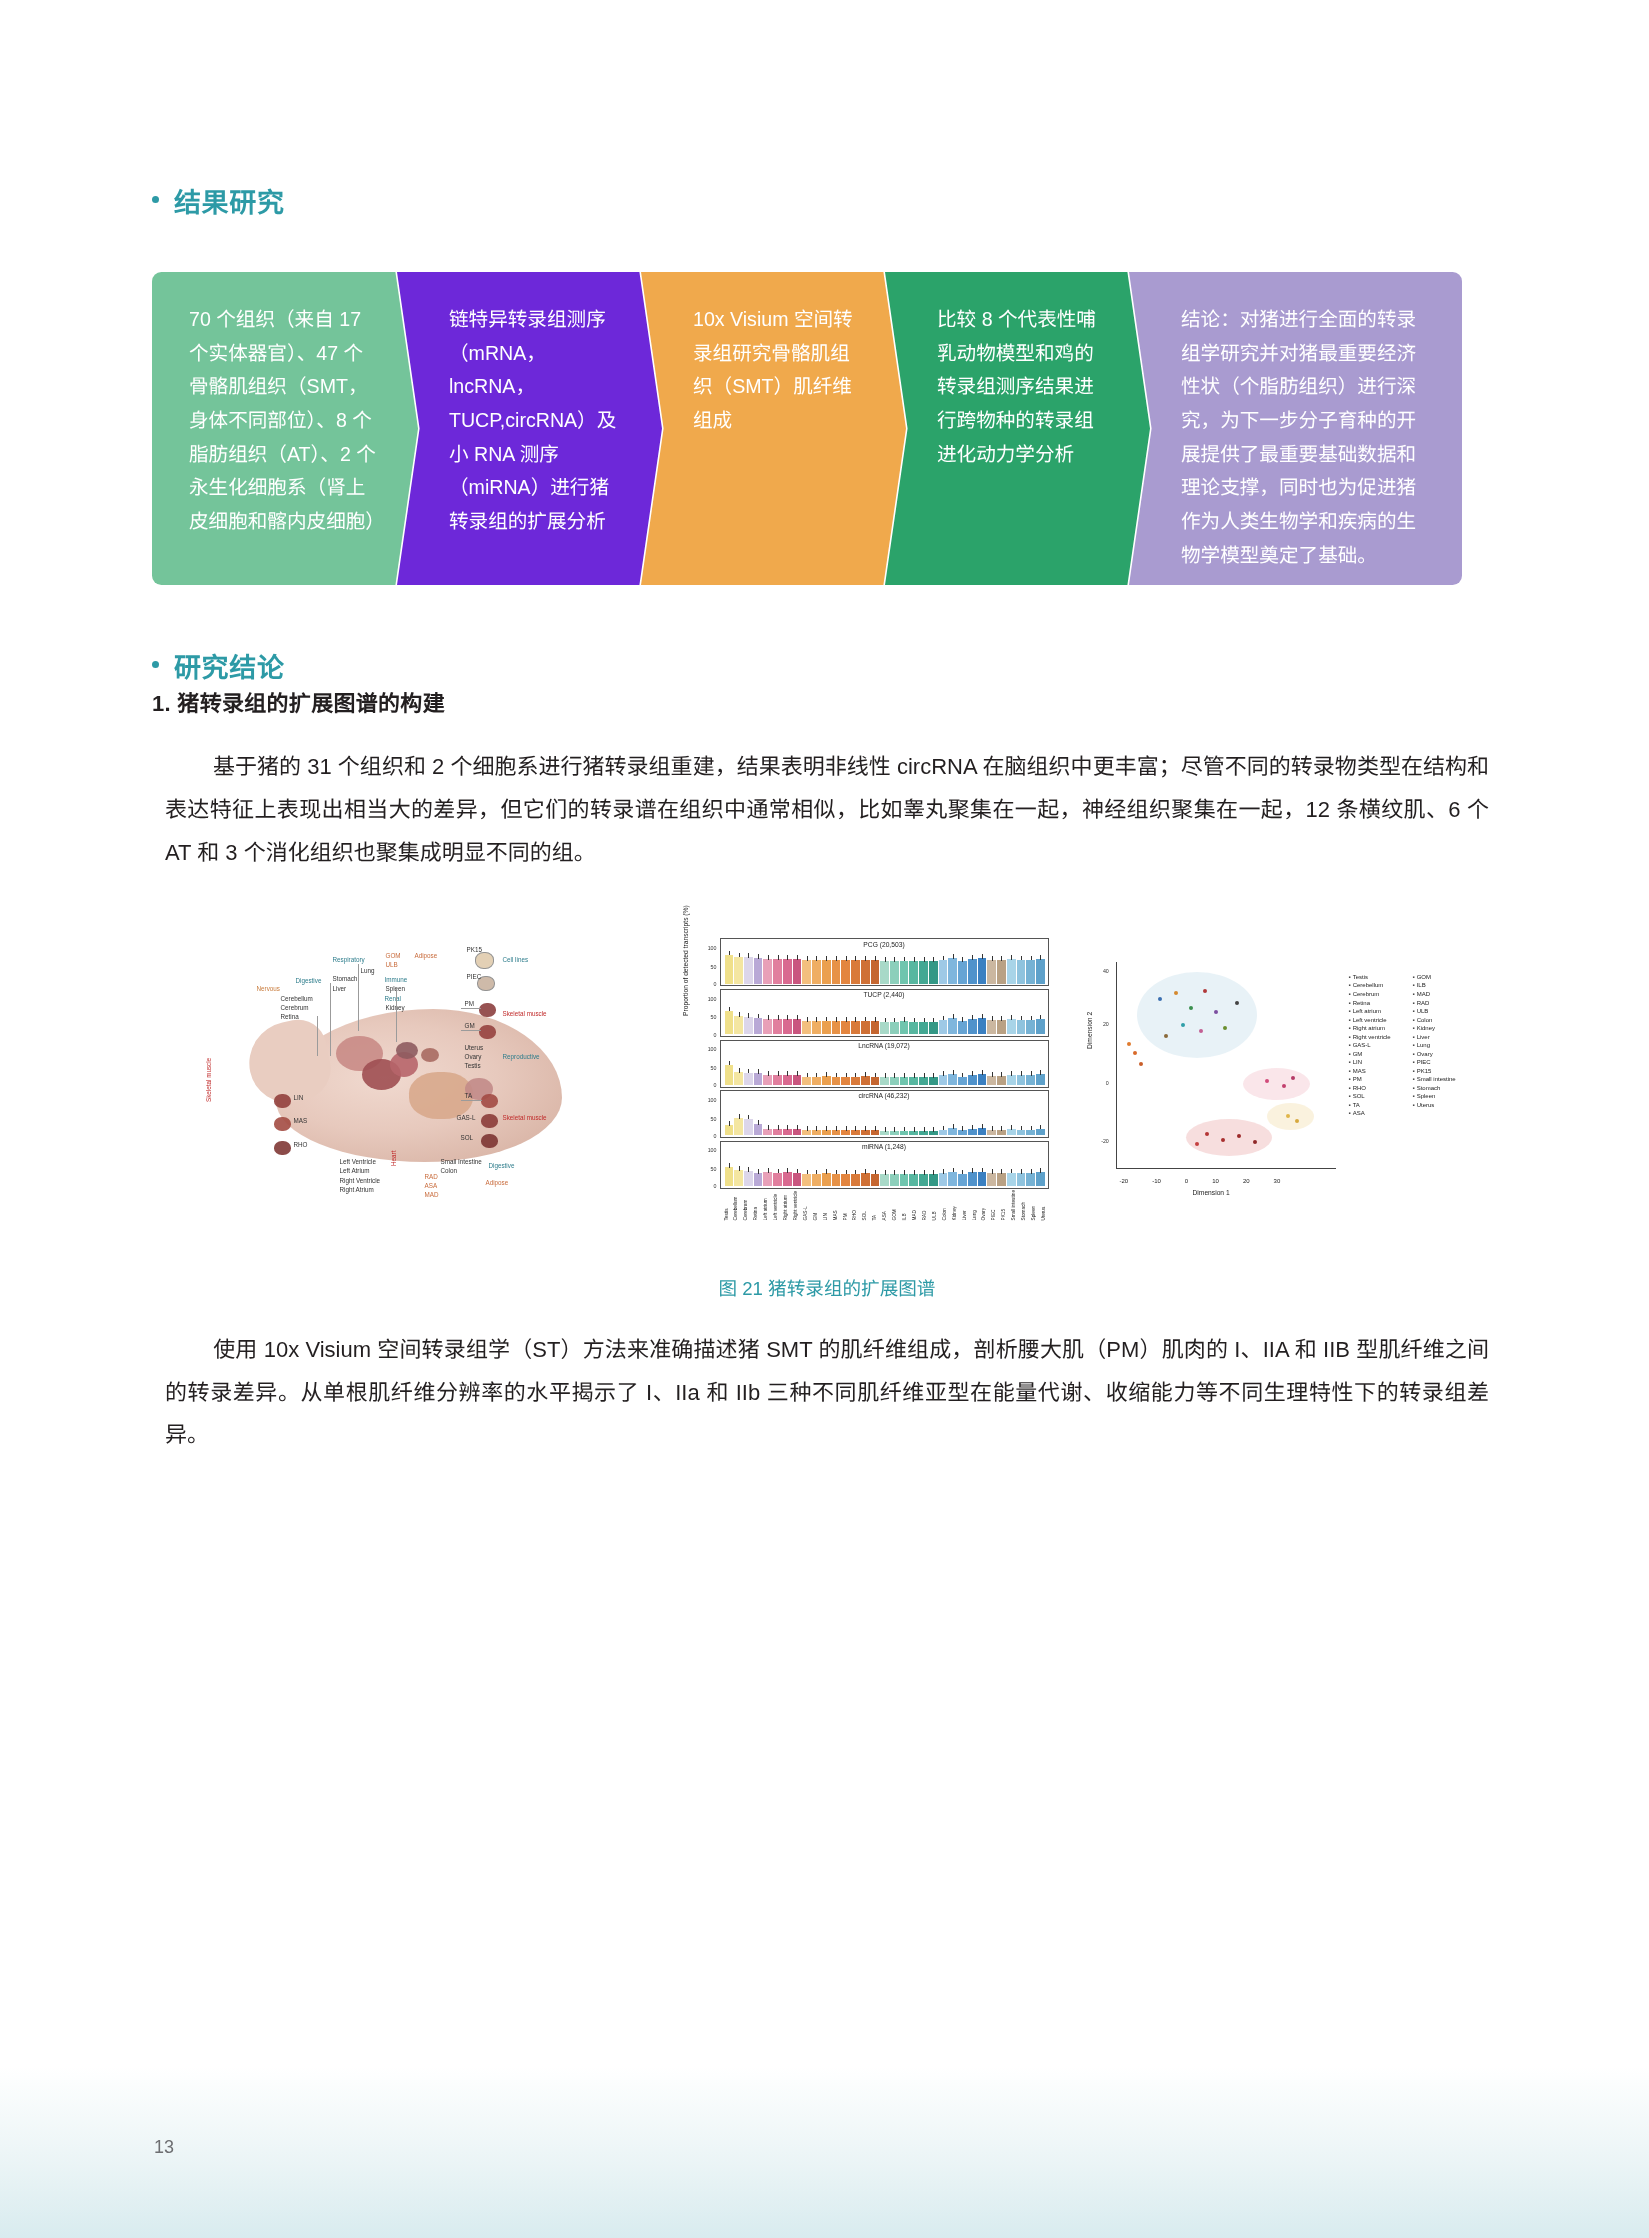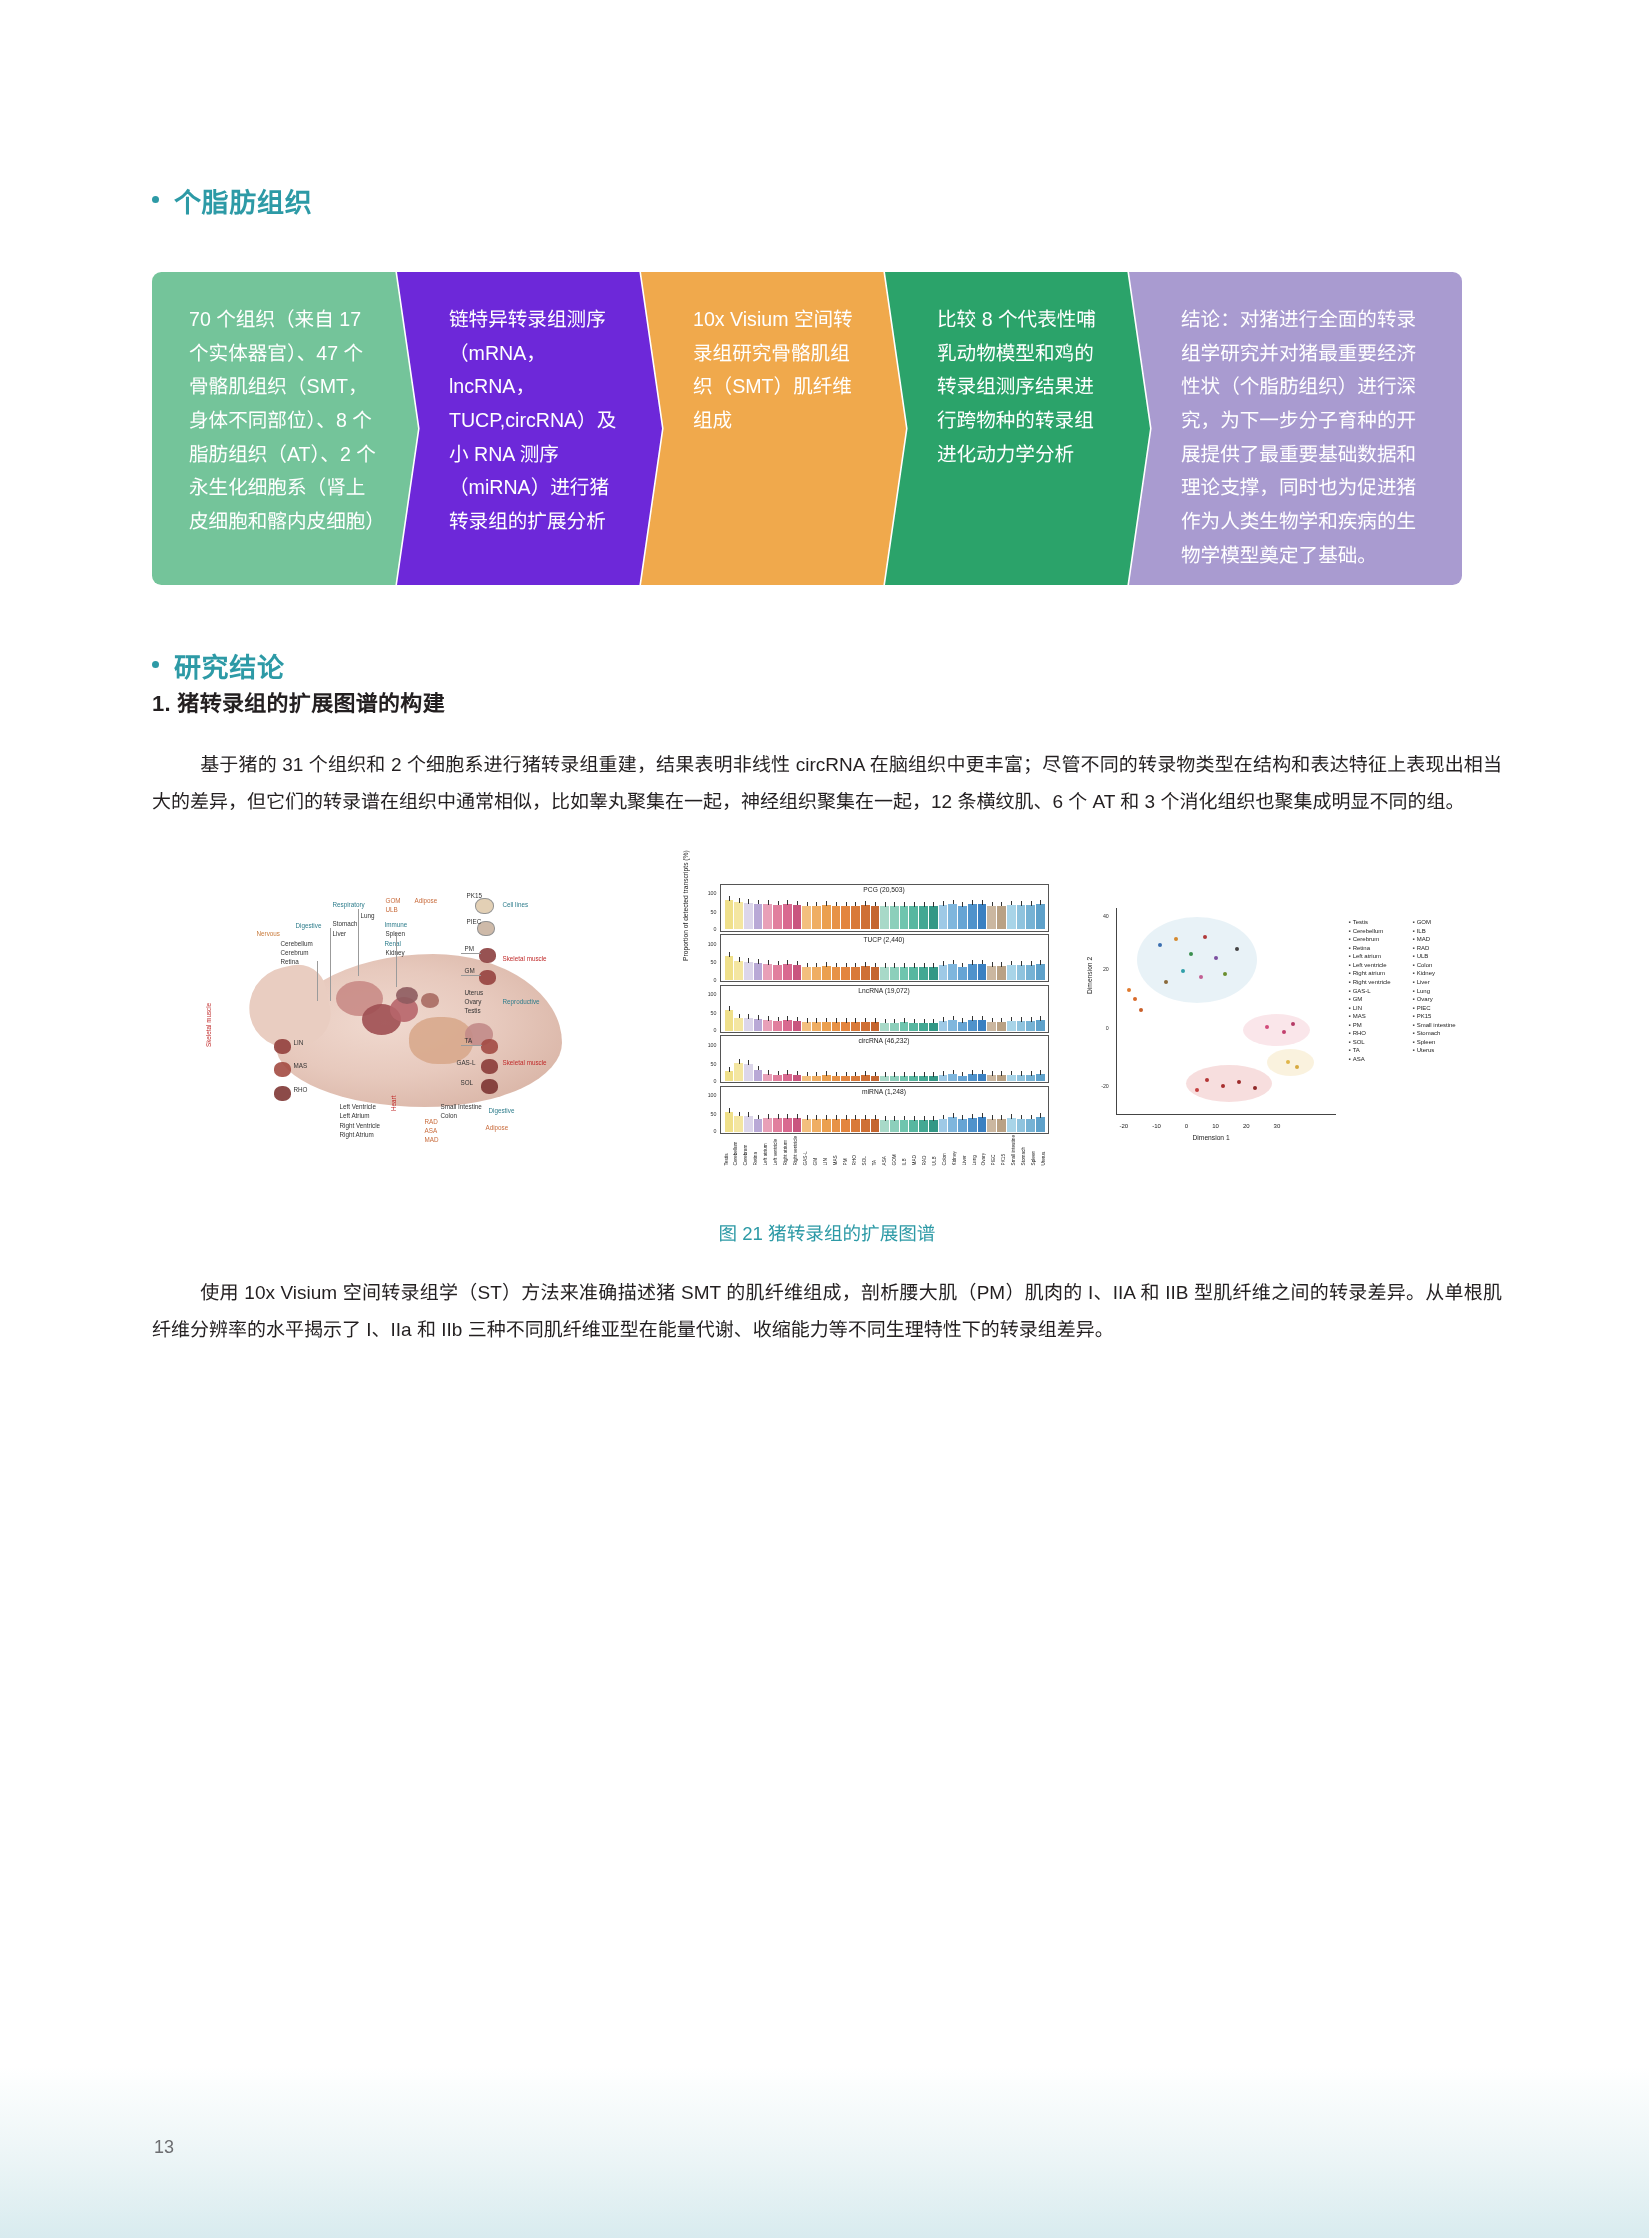--- a/index.html
+++ b/index.html
@@ -90,25 +90,25 @@
   .chev-5 { width: 333px; background: #a99bd0; }
 
   
   .sub-head {
     font-size: 22px;
     font-weight: bold;
     color: #231f20;
     letter-spacing: 0.3px;
   }
   p.body {
-    font-size: 19px;
+    font-size: 22px;
     line-height: 1.95;
     text-align: justify;
     color: #231f20;
-    margin: 0;
+    margin: 13px;
     text-indent: 0;
   }
   p.body .ind { display: inline-block; width: 48px; }
 
   
   .figure-wrap {
     margin-top: 61px;
     width: 100%;
     display: flex;
     flex-direction: column;
@@ -311,21 +311,21 @@
 <body>
 
 <div class="page">
   <div class="footer-gradient"></div>
 
   <div class="content">
 
     <div style="margin-top:181px;">
       <div class="sec-head">
         <span class="bullet"></span>
-        <span>个脂肪组织</span>
+        <span>结果研究</span>
       </div>
 
       <div class="flow">
         <div class="chev chev-1">
           <span>70 个组织（来自 17 个实体器官）、47 个骨骼肌组织（SMT，身体不同部位）、8 个脂肪组织（AT）、2 个永生化细胞系（肾上皮细胞和髂内皮细胞）</span>
         </div>
         <div class="chev chev-2">
           <span>链特异转录组测序（mRNA，lncRNA，TUCP,circRNA）及小 RNA 测序（miRNA）进行猪转录组的扩展分析</span>
         </div>
         <div class="chev chev-3">

